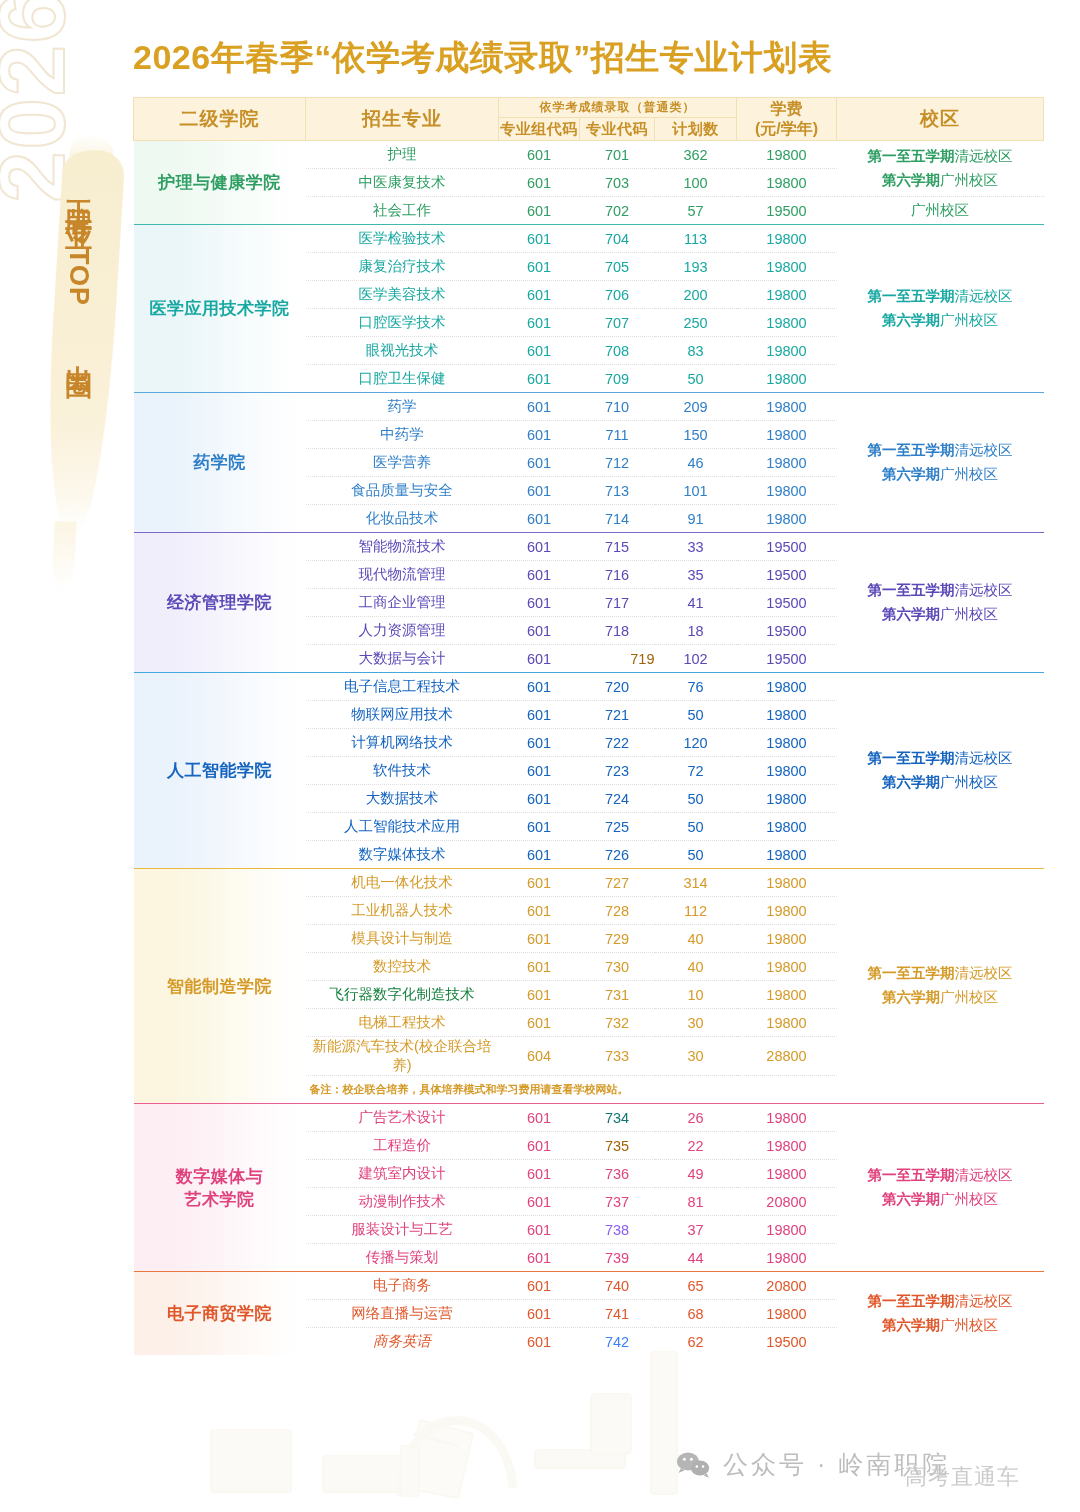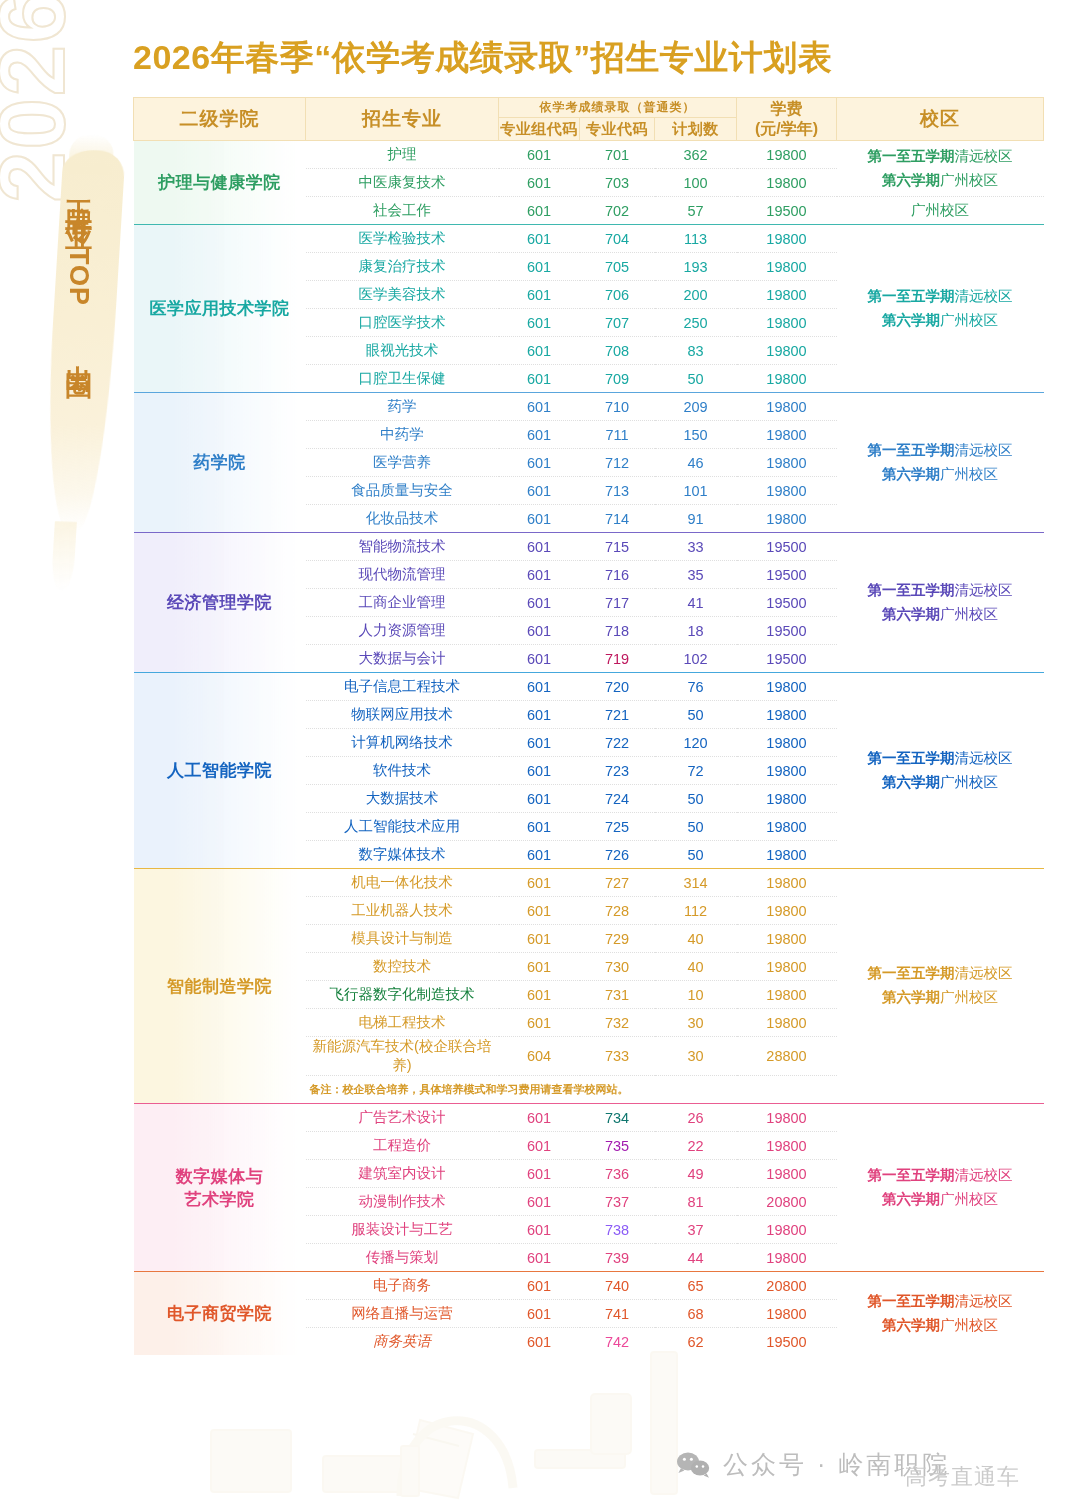--- a/index.html
+++ b/index.html
@@ -298,21 +298,21 @@
       <tr>
         <td class="major" style="border-bottom:1px dotted rgba(140,140,140,0.28);color:#5a49b8;">人力资源管理</td>
         <td class="num" style="border-bottom:1px dotted rgba(140,140,140,0.28);color:#5a49b8;">601</td>
         <td class="num" style="border-bottom:1px dotted rgba(140,140,140,0.28);color:#5a49b8;">718</td>
         <td class="num" style="border-bottom:1px dotted rgba(140,140,140,0.28);color:#5a49b8;">18</td>
         <td class="num" style="border-bottom:1px dotted rgba(140,140,140,0.28);color:#5a49b8;">19500</td>
       </tr>
       <tr>
         <td class="major" style="color:#5a49b8;">大数据与会计</td>
         <td class="num" style="color:#5a49b8;">601</td>
-        <td class="num" style="color:#be185d;">719</td>
+        <td class="num" style="color:#a16207;text-align:right;">719</td>
         <td class="num" style="color:#5a49b8;">102</td>
         <td class="num" style="color:#5a49b8;">19500</td>
       </tr>
       <tr>
         <td rowspan="7" class="college" style="background:linear-gradient(90deg,#eaf2fc 0%,#eaf2fc 22%,rgba(255,255,255,0) 96%);border-top:1.7px solid #45a8dd;color:#1464c0;">
           <div>人工智能学院</div>
         </td>
         <td class="major" style="border-top:1.7px solid #45a8dd;border-bottom:1px dotted rgba(140,140,140,0.28);color:#1464c0;">电子信息工程技术</td>
         <td class="num" style="border-top:1.7px solid #45a8dd;border-bottom:1px dotted rgba(140,140,140,0.28);color:#1464c0;">601</td>
         <td class="num" style="border-top:1.7px solid #45a8dd;border-bottom:1px dotted rgba(140,140,140,0.28);color:#1464c0;">720</td>
@@ -435,21 +435,21 @@
         <td class="num" style="border-top:1.7px solid #ea5d92;border-bottom:1px dotted rgba(140,140,140,0.28);color:#e0427e;">26</td>
         <td class="num" style="border-top:1.7px solid #ea5d92;border-bottom:1px dotted rgba(140,140,140,0.28);color:#e0427e;">19800</td>
         <td rowspan="6" class="campus" style="border-top:1.7px solid #ea5d92;color:#e0427e;">
           <div><b>第一至五学期</b>清远校区</div>
           <div><b>第六学期</b>广州校区</div>
         </td>
       </tr>
       <tr>
         <td class="major" style="border-bottom:1px dotted rgba(140,140,140,0.28);color:#e0427e;">工程造价</td>
         <td class="num" style="border-bottom:1px dotted rgba(140,140,140,0.28);color:#e0427e;">601</td>
-        <td class="num" style="border-bottom:1px dotted rgba(140,140,140,0.28);color:#a21caf;">735</td>
+        <td class="num" style="border-bottom:1px dotted rgba(140,140,140,0.28);color:#a16207;">735</td>
         <td class="num" style="border-bottom:1px dotted rgba(140,140,140,0.28);color:#e0427e;">22</td>
         <td class="num" style="border-bottom:1px dotted rgba(140,140,140,0.28);color:#e0427e;">19800</td>
       </tr>
       <tr>
         <td class="major" style="border-bottom:1px dotted rgba(140,140,140,0.28);color:#e0427e;">建筑室内设计</td>
         <td class="num" style="border-bottom:1px dotted rgba(140,140,140,0.28);color:#e0427e;">601</td>
         <td class="num" style="border-bottom:1px dotted rgba(140,140,140,0.28);color:#e0427e;">736</td>
         <td class="num" style="border-bottom:1px dotted rgba(140,140,140,0.28);color:#e0427e;">49</td>
         <td class="num" style="border-bottom:1px dotted rgba(140,140,140,0.28);color:#e0427e;">19800</td>
       </tr>
@@ -491,21 +491,21 @@
       <tr>
         <td class="major" style="border-bottom:1px dotted rgba(140,140,140,0.28);color:#e0572a;">网络直播与运营</td>
         <td class="num" style="border-bottom:1px dotted rgba(140,140,140,0.28);color:#e0572a;">601</td>
         <td class="num" style="border-bottom:1px dotted rgba(140,140,140,0.28);color:#e0572a;">741</td>
         <td class="num" style="border-bottom:1px dotted rgba(140,140,140,0.28);color:#e0572a;">68</td>
         <td class="num" style="border-bottom:1px dotted rgba(140,140,140,0.28);color:#e0572a;">19800</td>
       </tr>
       <tr>
         <td class="major" style="color:#e0572a;font-style:italic;">商务英语</td>
         <td class="num" style="color:#e0572a;">601</td>
-        <td class="num" style="color:#ec4899;">742</td>
+        <td class="num" style="color:#3b82f6;">742</td>
         <td class="num" style="color:#e0572a;">62</td>
         <td class="num" style="color:#e0572a;">19500</td>
       </tr>
     </tbody>
 </table>
 
 <svg id="deco" viewBox="0 0 520 170">
   <g fill="#f7f1e2" stroke="#f2ead6" stroke-width="2">
     <rect x="6" y="92" width="80" height="62" rx="3"></rect>
     <rect x="118" y="118" width="90" height="36" rx="3"></rect>

